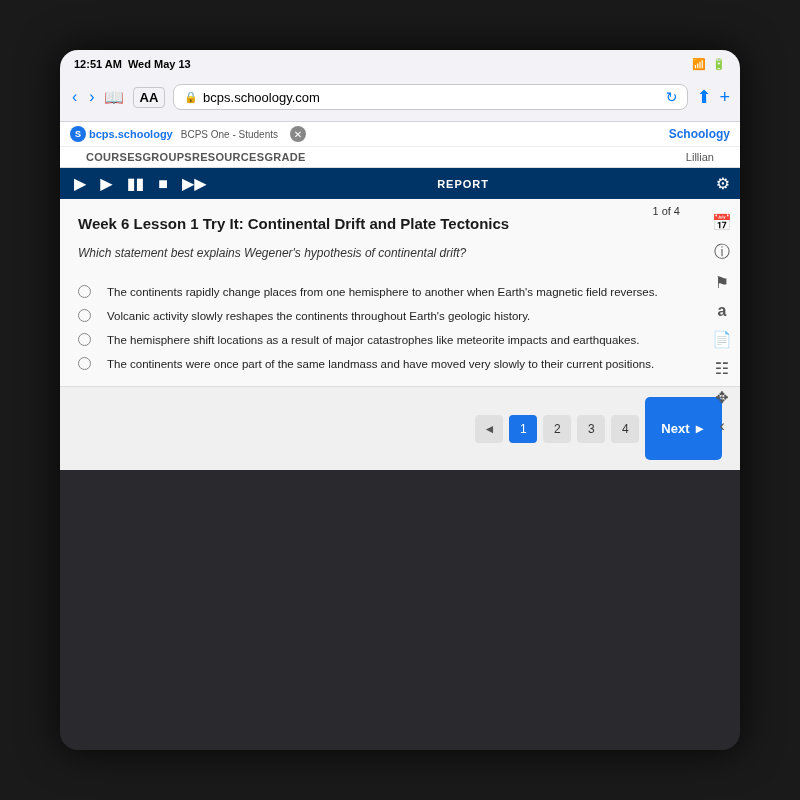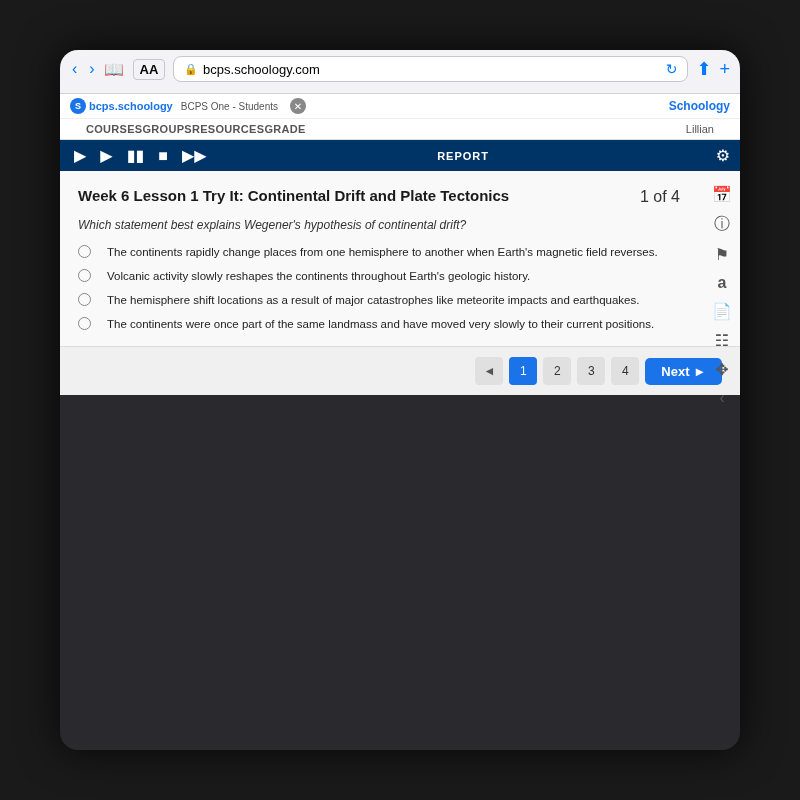--- a/index.html
+++ b/index.html
@@ -172,37 +172,37 @@
       background: #f9f9f9;
       padding: 14px 18px;
       position: relative;
       flex: 1;
       min-height: 0;
     }
 
     .page-counter {
       position: absolute;
       right: 60px;
-      top: 17px;
-      font-size: 16px;
+      top: 6px;
+      font-size: 11px;
       color: #333;
     }
 
     .question-title {
       font-size: 15px;
       font-weight: 600;
       color: #1a1a1a;
       margin-bottom: 12px;
       line-height: 1.4;
     }
 
     .question-text {
       font-size: 12px;
       color: #333;
-      margin-bottom: 12px;
+      margin-bottom: 24px;
       font-style: italic;
     }
 
     .options-list {
       list-style: none;
       display: flex;
       flex-direction: column;
       gap: 8px;
     }
 
@@ -281,40 +281,50 @@
     .page-num.active {
       background: #1a73e8;
       color: white;
     }
 
     .next-btn {
       background: #1a73e8;
       color: white;
       border: none;
       border-radius: 5px;
-      padding: 6px 16px;
+      padding: 24px 16px;
       font-size: 13px;
       font-weight: 600;
       cursor: pointer;
       display: flex;
       align-items: center;
       gap: 4px;
     }
 
     .main-area {
       flex: 1;
       position: relative;
       background: #f9f9f9;
     }
   </style>
 </head>
 <body>
 
 <div class="ipad-frame">
 
+  <div class="status-bar">
+    <div class="status-left">
+      <span>12:51 AM</span>
+      <span>Wed May 13</span>
+    </div>
+    <div class="status-right">
+      <span>📶</span>
+      <span>🔋</span>
+    </div>
+  </div>
 
   <div class="browser-chrome">
     <div class="browser-nav">
       <span class="nav-btn">‹</span>
       <span class="nav-btn">›</span>
       <span class="book-icon">📖</span>
       <span class="aa-label">AA</span>
       <div class="address-bar">
         <span class="lock-icon">🔒</span>
         <span class="url-text">bcps.schoology.com</span>

